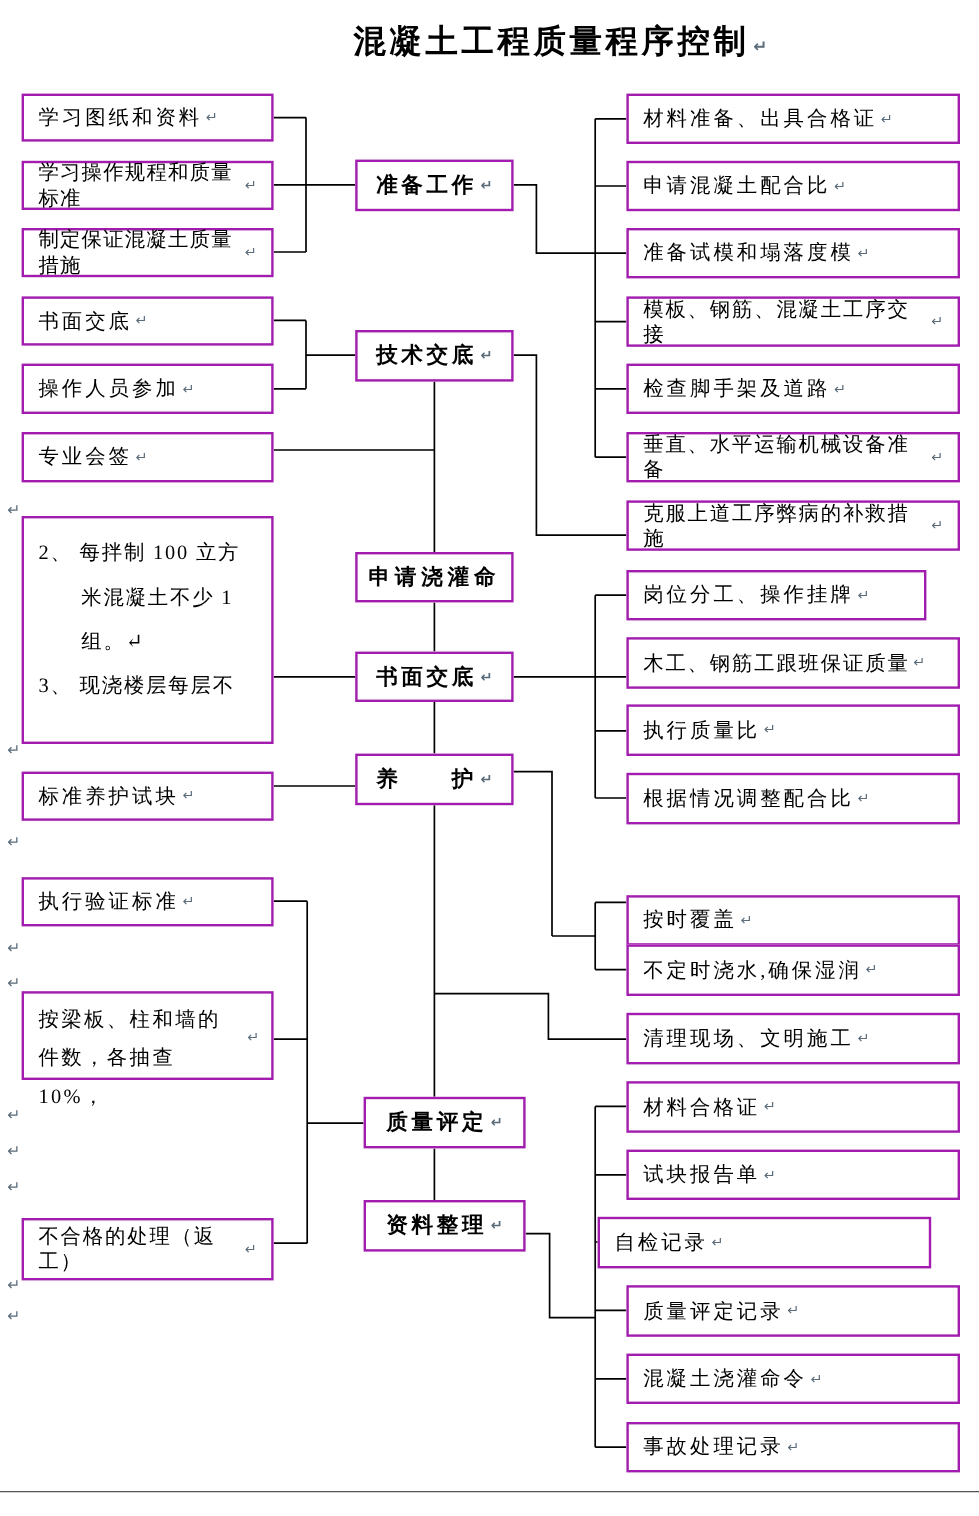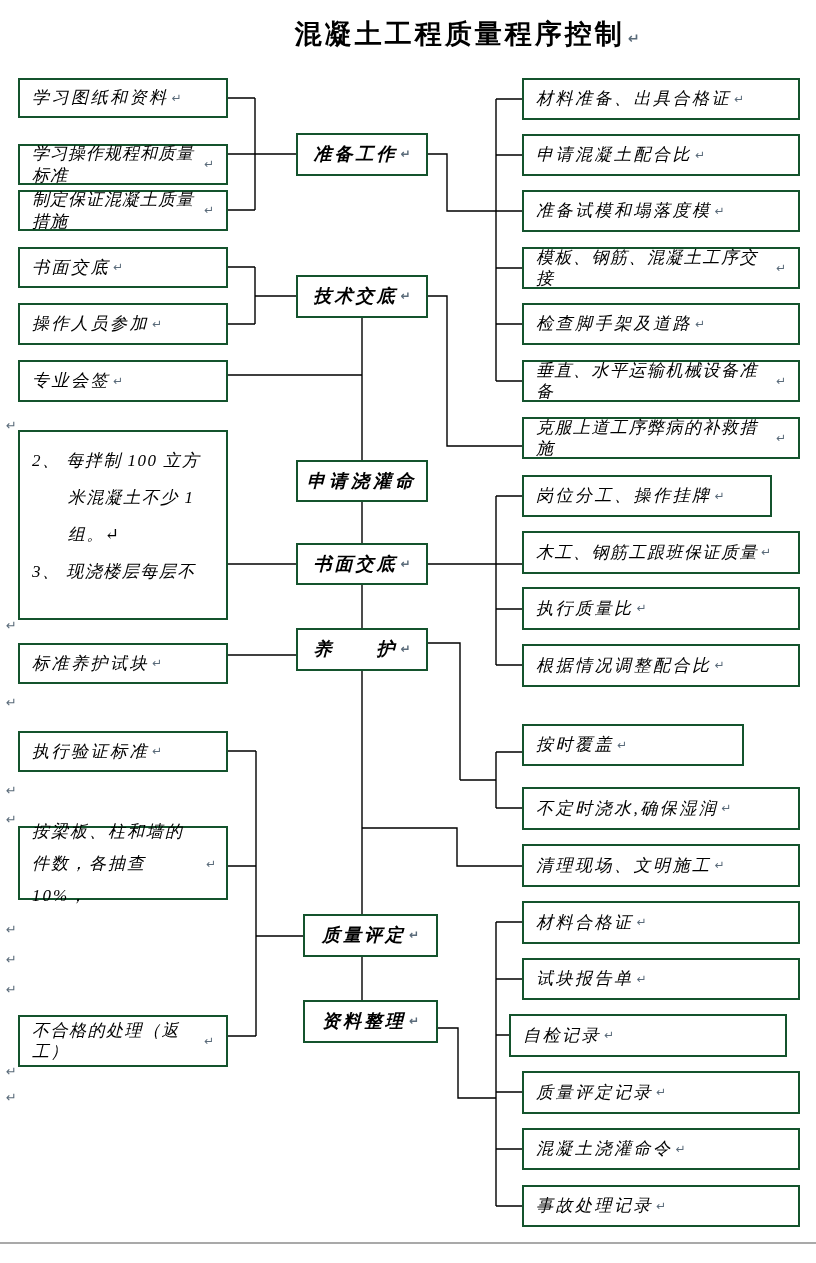--- a/index.html
+++ b/index.html
@@ -11,30 +11,29 @@
     color:#000;
     overflow:hidden;
   }
   #connectors{
     position:absolute;left:0;top:0;z-index:0;
     pointer-events:none;
   }
   .box{
     position:absolute;
     box-sizing:border-box;
-    border:2px solid #14532d;
+    border:2px solid #a21caf;
     background:#fff;
     display:flex;
     align-items:center;
     padding:0 12px;
     font-size:17px;
     letter-spacing:2.5px;
     z-index:1;
     line-height:1.25;
-    font-style:italic;
   }
   .stage{
     font-weight:bold;
     justify-content:center;
     font-size:18px;
     letter-spacing:3px;
     padding:0 6px;
   }
   .bigbox{
     align-items:flex-start;
@@ -42,21 +41,21 @@
     font-size:17px;
     letter-spacing:1.5px;
     line-height:37px;
     display:block;
   }
   .bigbox .li{
     padding-left:2.1em;
     text-indent:-2.1em;
   }
   .multiline{
-    align-items:center;
+    align-items:flex-start;
     padding:6px 10px 4px 12px;
     line-height:32px;
     letter-spacing:2px;
   }
   .rm{
     font-size:12px;
     color:#5a6b7a;
     letter-spacing:0;
     margin-left:3px;
     align-self:center;
@@ -138,21 +137,21 @@
   </svg>
 
   <div id="title">
     <span>混凝土工程质量程序控制</span><span class="rm">↵</span>
   </div>
 
   <div class="box" style="left:18px;top:78px;width:210px;height:40px">
       <span>学习图纸和资料</span>
       <span class="rm">↵</span>
     </div>
-  <div class="box" style="left:18px;top:144px;width:210px;height:41px;letter-spacing:1px">
+  <div class="box" style="left:18px;top:134px;width:210px;height:41px;letter-spacing:1px">
       <span>学习操作规程和质量标准</span>
       <span class="rm">↵</span>
     </div>
   <div class="box" style="left:18px;top:190px;width:210px;height:41px;letter-spacing:1px">
       <span>制定保证混凝土质量措施</span>
       <span class="rm">↵</span>
     </div>
   <div class="box" style="left:18px;top:247px;width:210px;height:41px">
       <span>书面交底</span>
       <span class="rm">↵</span>
@@ -253,41 +252,41 @@
       <span class="rm">↵</span>
     </div>
   <div class="box" style="left:522px;top:587px;width:278px;height:43px">
       <span>执行质量比</span>
       <span class="rm">↵</span>
     </div>
   <div class="box" style="left:522px;top:644px;width:278px;height:43px">
       <span>根据情况调整配合比</span>
       <span class="rm">↵</span>
     </div>
-  <div class="box" style="left:522px;top:724px;width:222px;height:42px">
+  <div class="box" style="left:522px;top:746px;width:278px;height:42px">
       <span>按时覆盖</span>
       <span class="rm">↵</span>
     </div>
   <div class="box" style="left:522px;top:787px;width:278px;height:43px">
       <span>不定时浇水,确保湿润</span>
       <span class="rm">↵</span>
     </div>
   <div class="box" style="left:522px;top:844px;width:278px;height:43px">
       <span>清理现场、文明施工</span>
       <span class="rm">↵</span>
     </div>
   <div class="box" style="left:522px;top:901px;width:278px;height:43px">
       <span>材料合格证</span>
       <span class="rm">↵</span>
     </div>
   <div class="box" style="left:522px;top:958px;width:278px;height:42px">
       <span>试块报告单</span>
       <span class="rm">↵</span>
     </div>
-  <div class="box" style="left:509px;top:1014px;width:278px;height:43px">
+  <div class="box" style="left:498px;top:1014px;width:278px;height:43px">
       <span>自检记录</span>
       <span class="rm">↵</span>
     </div>
   <div class="box" style="left:522px;top:1071px;width:278px;height:43px">
       <span>质量评定记录</span>
       <span class="rm">↵</span>
     </div>
   <div class="box" style="left:522px;top:1128px;width:278px;height:42px">
       <span>混凝土浇灌命令</span>
       <span class="rm">↵</span>

